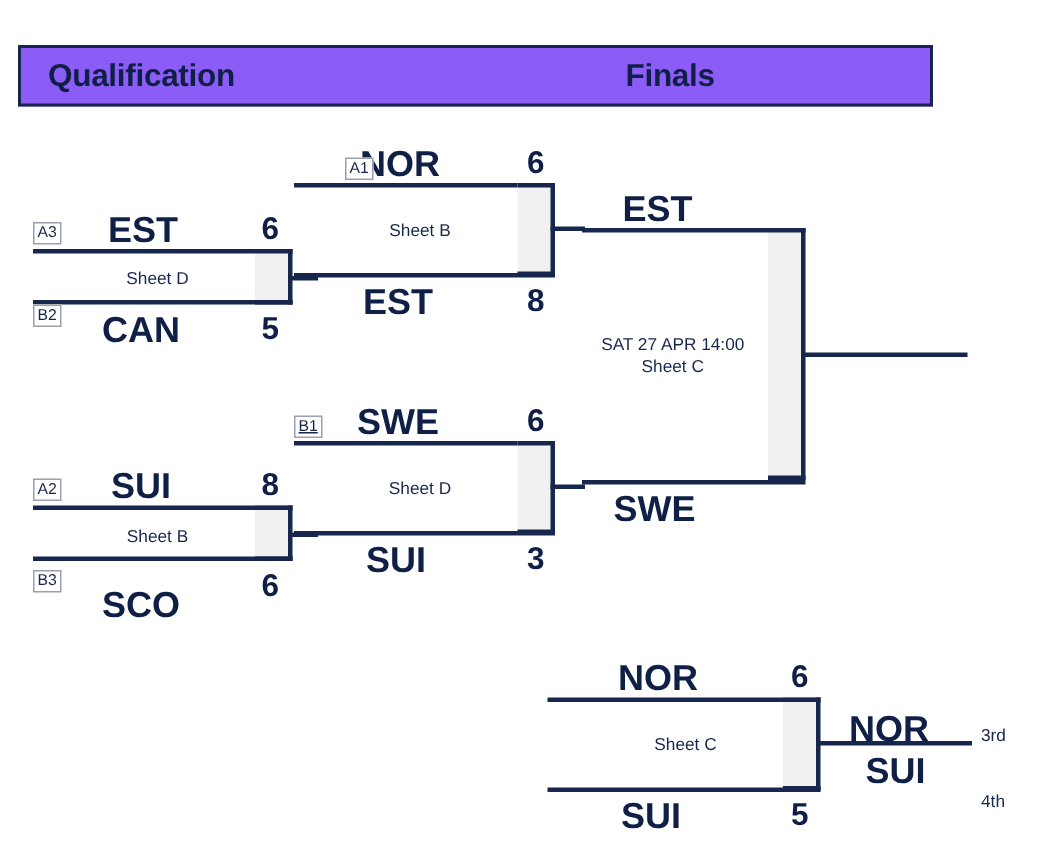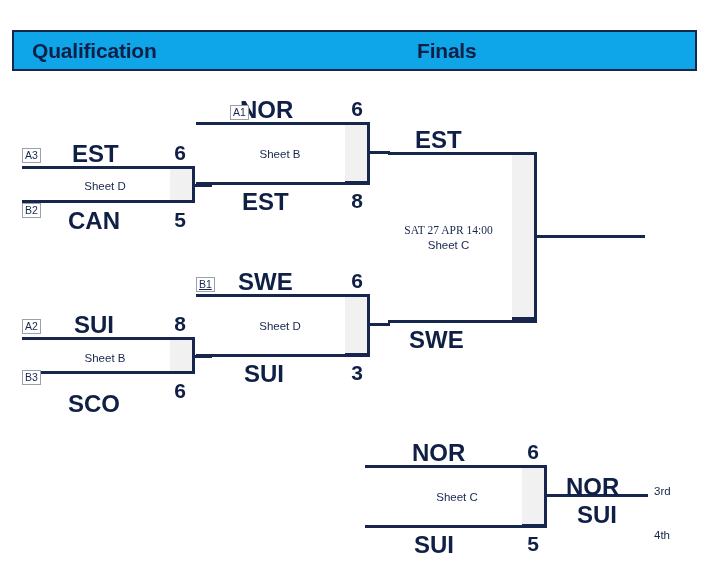--- a/index.html
+++ b/index.html
@@ -15,25 +15,25 @@
     overflow: hidden;
     font-family: "Liberation Sans", sans-serif;
     color: #101f45;
   }
 
   
   #round-header {
     position: absolute;
     left: 12px;
     top: 30px;
-    width: 685px;
+    width: 610px;
     height: 41px;
     box-sizing: border-box;
     border: 2px solid #16264c;
-    background: #0ea5e9;
+    background: #8b5cf6;
   }
   .round-label {
     position: absolute;
     top: 50%;
     transform: translateY(-50%);
     font-size: 21px;
     font-weight: bold;
     color: #101f45;
     white-space: nowrap;
     letter-spacing: -0.2px;
@@ -146,21 +146,21 @@
   <div class="score" style="left:160px; top:313px; width:26px;">8</div>
   <div class="seed" style="left:22px;  top:319px;">A2</div>
   <div class="rail" style="left:22px;  top:337px; width:173px;"></div>
 
   <div class="connector" style="left:170px; top:337px; width:25px; height:37px;"></div>
   <div class="feed" style="left:192px; top:355px; width:20px;"></div>
 
   <div class="sheet" style="left:40px; top:351px; width:130px;">Sheet B</div>
 
   <div class="rail" style="left:22px;  top:371px; width:173px;"></div>
-  <div class="seed" style="left:22px;  top:370px;">B3</div>
+  <div class="seed" style="left:22px;  top:380px;">B3</div>
   <div class="team" style="left:68px;  top:392px;">SCO</div>
   <div class="score" style="left:160px; top:380px; width:26px;">6</div>
 </div>
 
 <div class="match">
   <div class="team" style="left:240px; top:98px;">NOR</div>
   <div class="score" style="left:337px; top:98px; width:26px;">6</div>
   <div class="seed" style="left:196px; top:105px;margin-left:34px;">A1</div>
   <div class="rail" style="left:196px; top:122px; width:174px;"></div>
 
@@ -191,21 +191,21 @@
 </div>
 
 <div class="match">
   <div class="team" style="left:415px; top:128px;">EST</div>
   <div class="score" style="left:500px; top:128px; width:26px;"></div>
   <div class="rail" style="left:388px; top:152px; width:149px;"></div>
 
   <div class="connector" style="left:512px; top:152px; width:25px; height:168px;"></div>
   <div class="feed" style="left:534px; top:235px; width:111px;"></div>
 
-  <div class="sheet" style="left:385px; top:223px; width:127px;font-family:Liberation Serif, serif;">SAT 27 APR 14:00</div>
+  <div class="sheet" style="left:385px; top:223px; width:127px;">SAT 27 APR 14:00</div>
   <div class="sheet" style="left:385px; top:238px; width:127px;">Sheet C</div>
 
   <div class="rail" style="left:388px; top:320px; width:149px;"></div>
   <div class="team" style="left:409px; top:328px;">SWE</div>
   <div class="score" style="left:500px; top:328px; width:26px;"></div>
 
   <div class="team small" style="left:560px; top:222px;"></div>
 </div>
 
 <div class="match">

